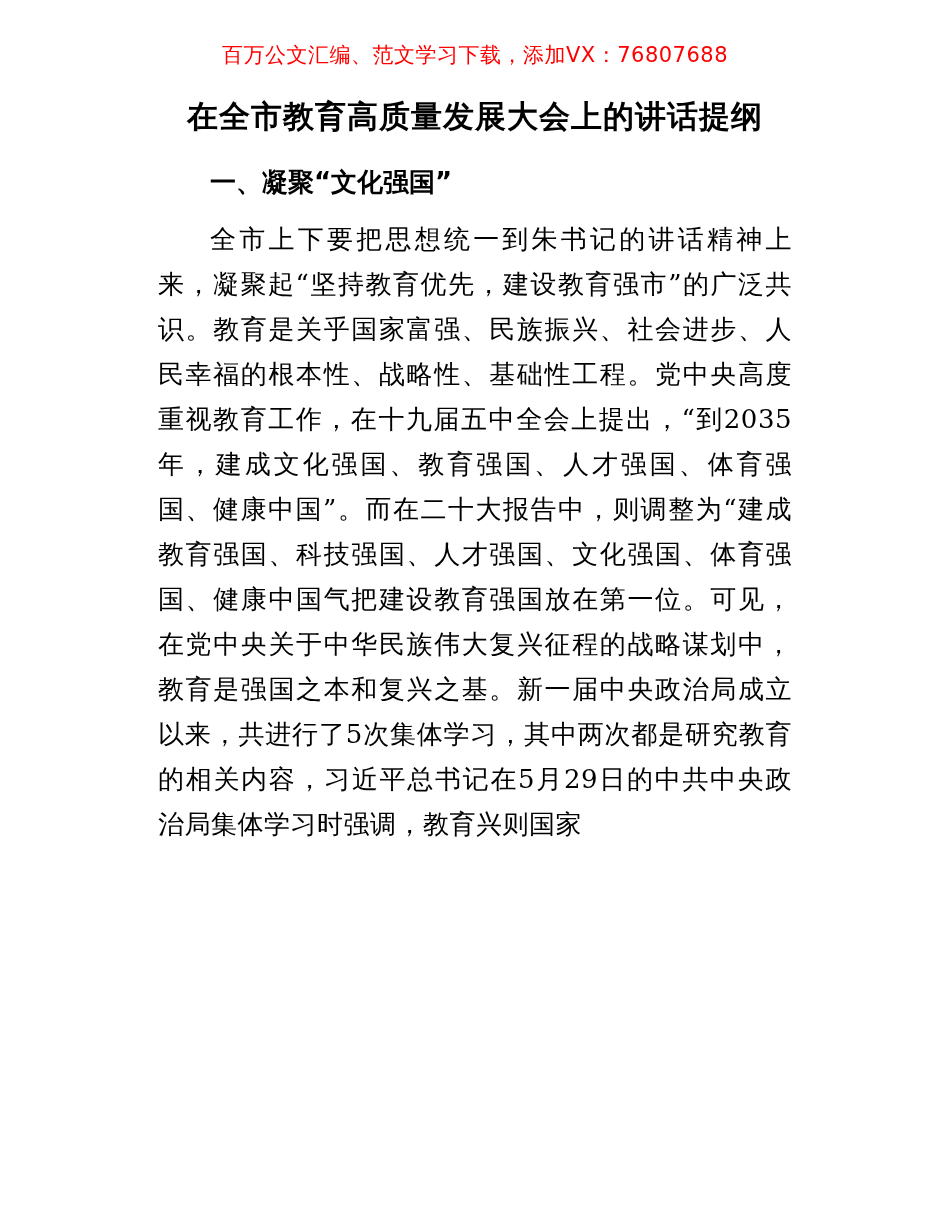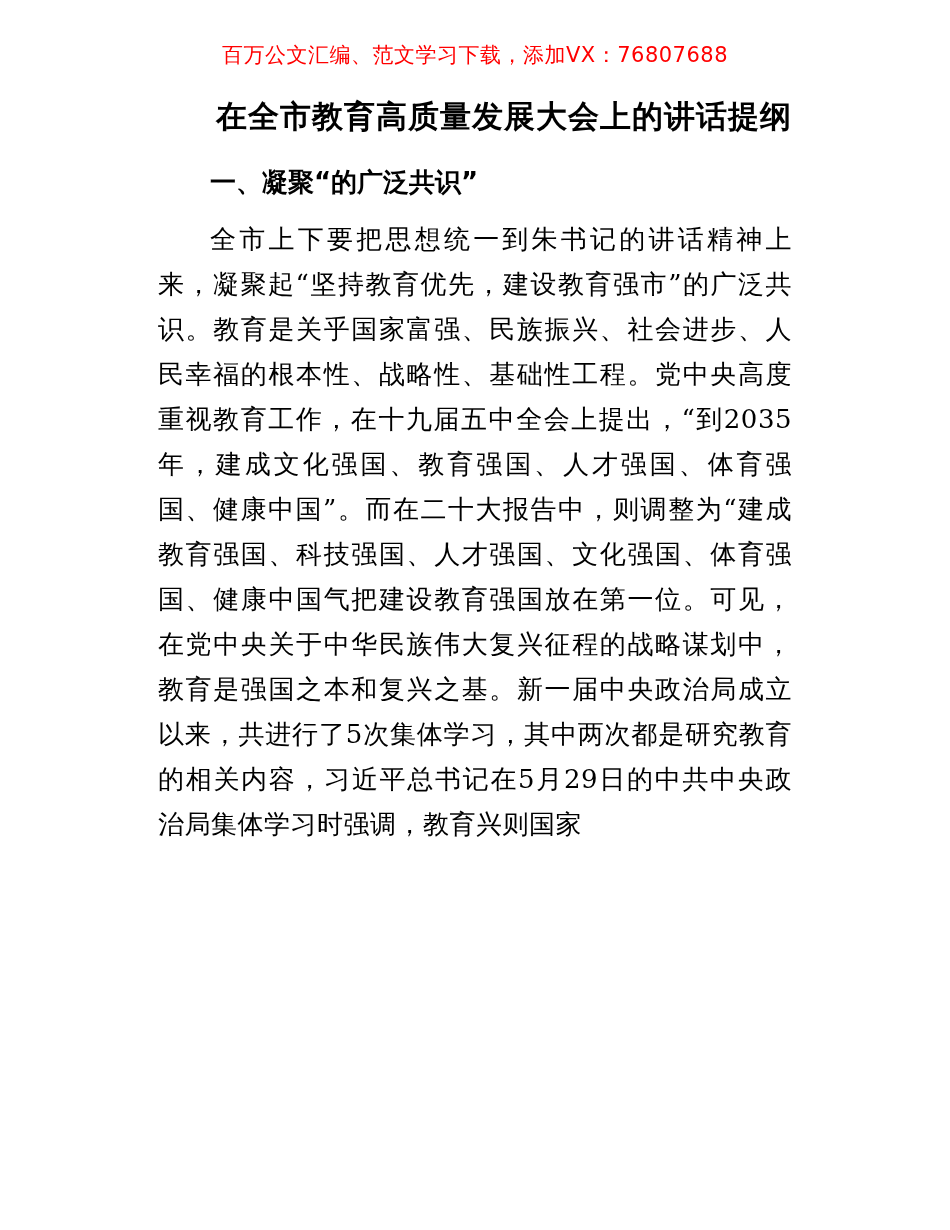--- a/index.html
+++ b/index.html
@@ -22,21 +22,21 @@
   .watermark {
     text-align: center;
     font-size: 21px;
     line-height: 26px;
     color: #ff0000;
     font-family: "DejaVu Sans", "Liberation Sans", sans-serif;
     letter-spacing: 0.5px;
     margin-bottom: 28px;
   }
   .doc-title {
-    text-align: right;
+    text-align: center;
     font-size: 31px;
     font-weight: bold;
     font-family: Liberation Sans, sans-serif;
     margin: 0 0 22px 0;
     line-height: 42px;
     letter-spacing: 1px;
   }
   .body-para {
     font-size: 26px;
     line-height: 45px;
@@ -59,17 +59,17 @@
 </head>
 <body>
 
 <div class="page">
 
   <div class="watermark">百万公文汇编、范文学习下载，添加VX：76807688</div>
 
   <h1 class="doc-title">在全市教育高质量发展大会上的讲话提纲</h1>
 
 
-  <h2 class="section-heading">一、凝聚“的广泛共识”</h2>
+  <h2 class="section-heading">一、凝聚“文化强国”</h2>
 
   <p class="body-para">全市上下要把思想统一到朱书记的讲话精神上来，凝聚起“坚持教育优先，建设教育强市”的广泛共识。教育是关乎国家富强、民族振兴、社会进步、人民幸福的根本性、战略性、基础性工程。党中央高度重视教育工作，在十九届五中全会上提出，“到2035年，建成文化强国、教育强国、人才强国、体育强国、健康中国”。而在二十大报告中，则调整为“建成教育强国、科技强国、人才强国、文化强国、体育强国、健康中国气把建设教育强国放在第一位。可见，在党中央关于中华民族伟大复兴征程的战略谋划中，教育是强国之本和复兴之基。新一届中央政治局成立以来，共进行了5次集体学习，其中两次都是研究教育的相关内容，习近平总书记在5月29日的中共中央政治局集体学习时强调，教育兴则国家</p>
 
 </div>
 
 </body></html>

